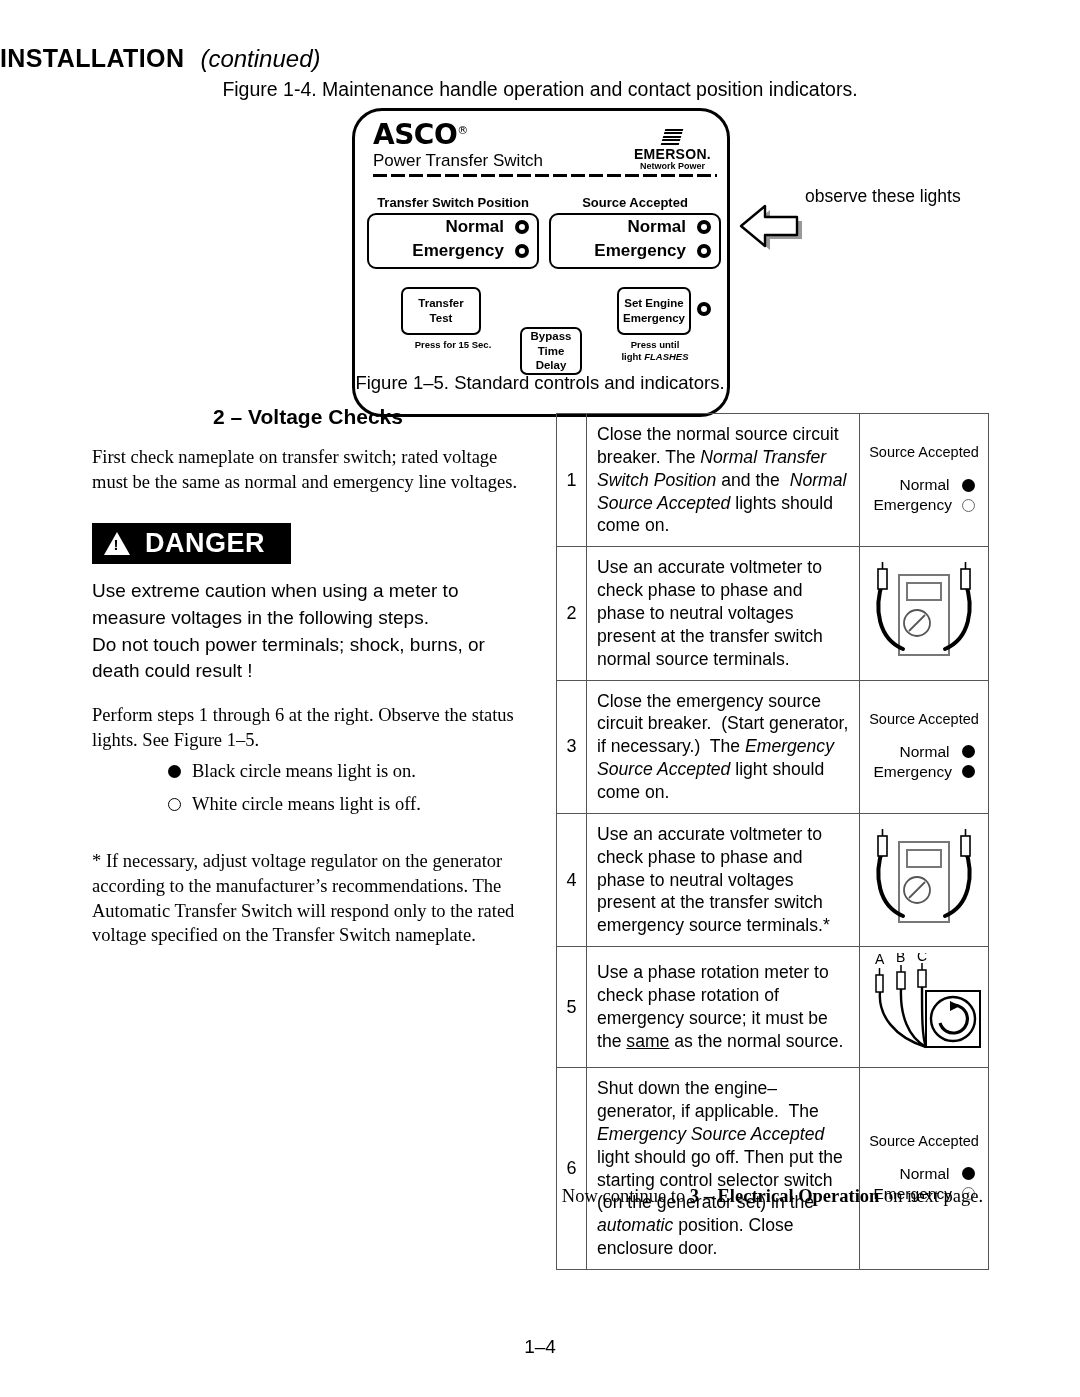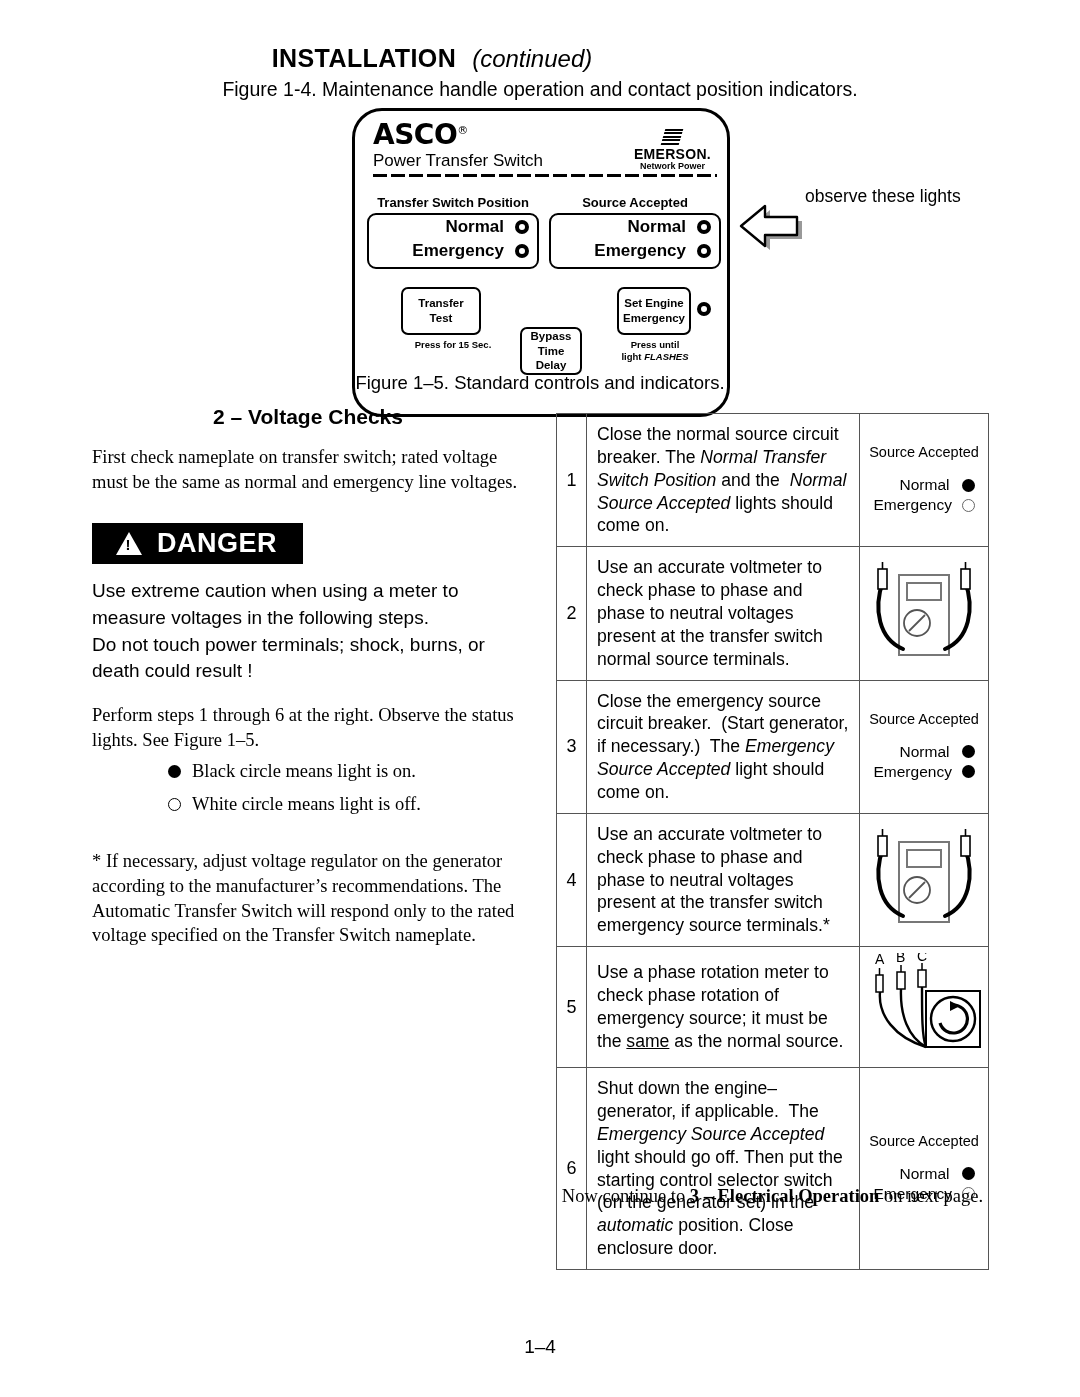--- a/index.html
+++ b/index.html
@@ -11,21 +11,21 @@
     font-family: "Liberation Sans", sans-serif;
     color: #000000;
     position: relative;
     overflow: hidden;
   }
 
   
   .page-head {
     position: absolute;
     top: 44px; left: 0; width: 864px;
-    text-align: center;
+    text-align: left;
   }
   .head-title {
     font-family: "Liberation Sans", sans-serif;
     font-weight: bold;
     font-size: 25px;
     letter-spacing: 0.4px;
     display: inline-block;
   }
   .head-cont {
     font-family: "Liberation Sans", sans-serif;
@@ -201,21 +201,21 @@
     font-family: "Liberation Serif", serif;
     font-size: 18.5px;
     line-height: 1.34;
     margin: 0 0 22px 0;
   }
   .danger-bar {
     display: inline-flex;
     align-items: center;
     background: #000;
     color: #fff;
-    padding: 5px 26px 5px 24px;
+    padding: 5px 26px 5px 12px;
     margin: 6px 0 14px 0;
   }
   .danger-tri {
     width: 0; height: 0;
     border-left: 13px solid transparent;
     border-right: 13px solid transparent;
     border-bottom: 23px solid #fff;
     position: relative;
     margin-right: 15px;
   }

